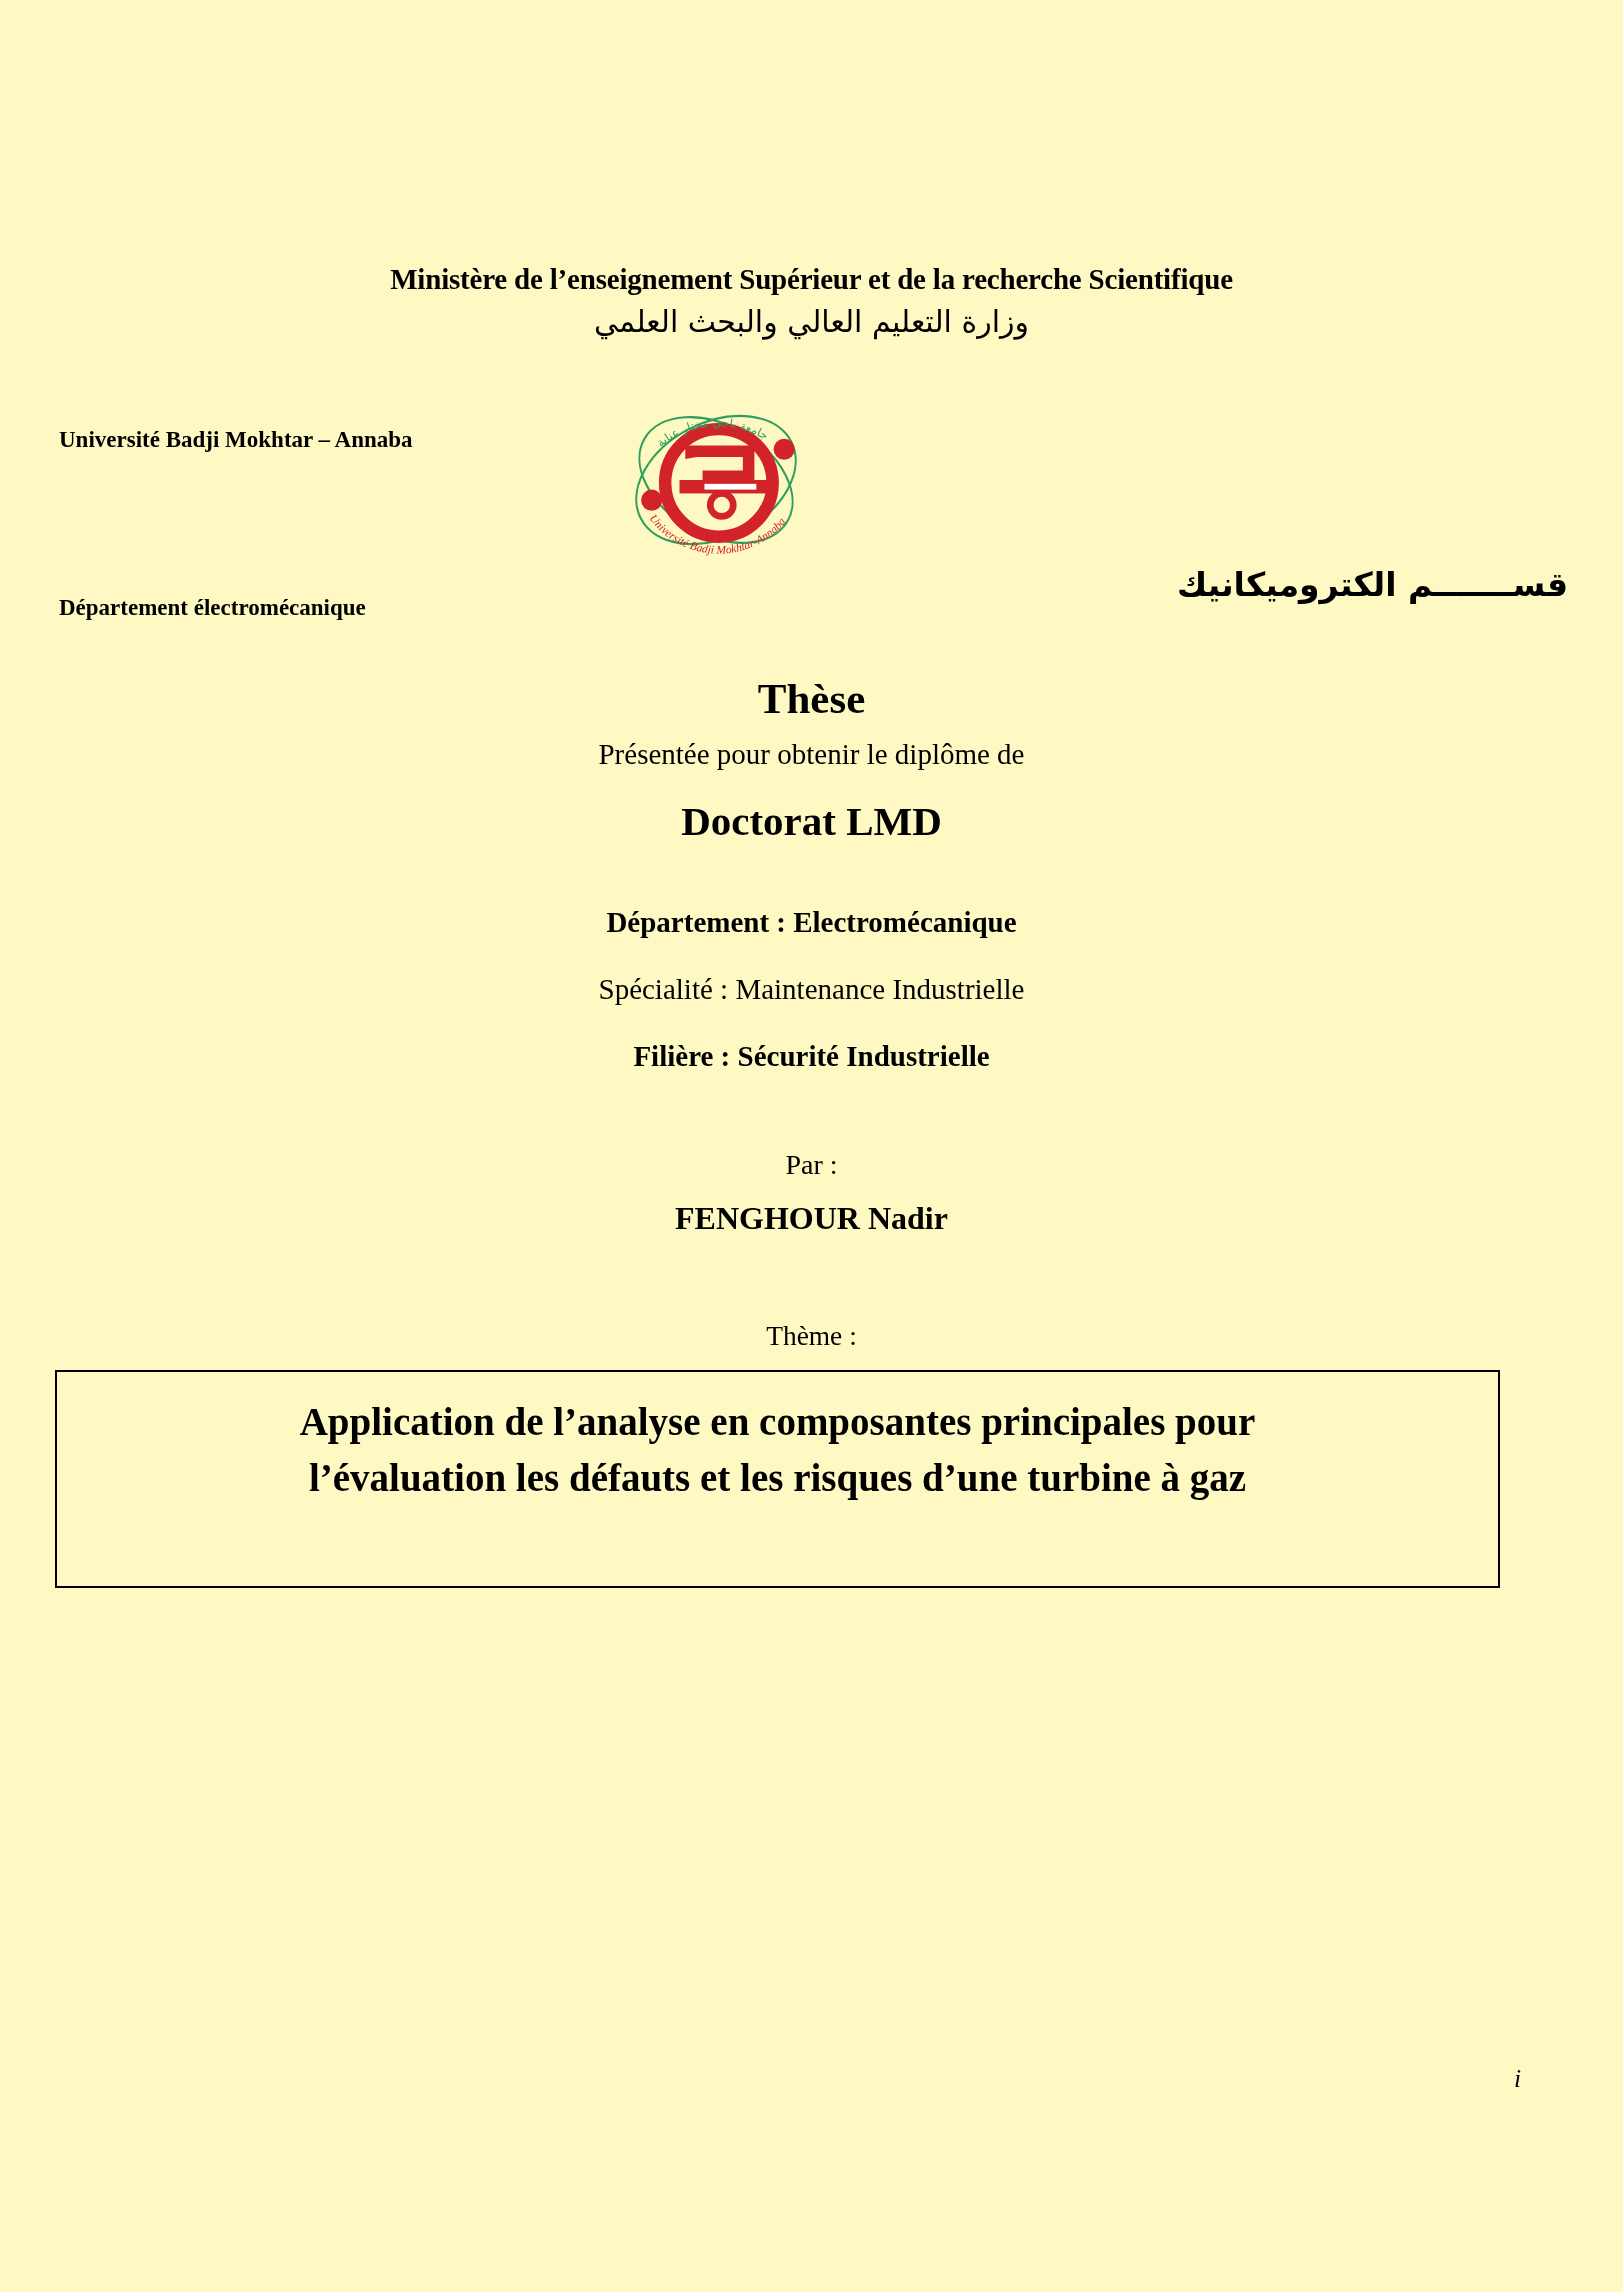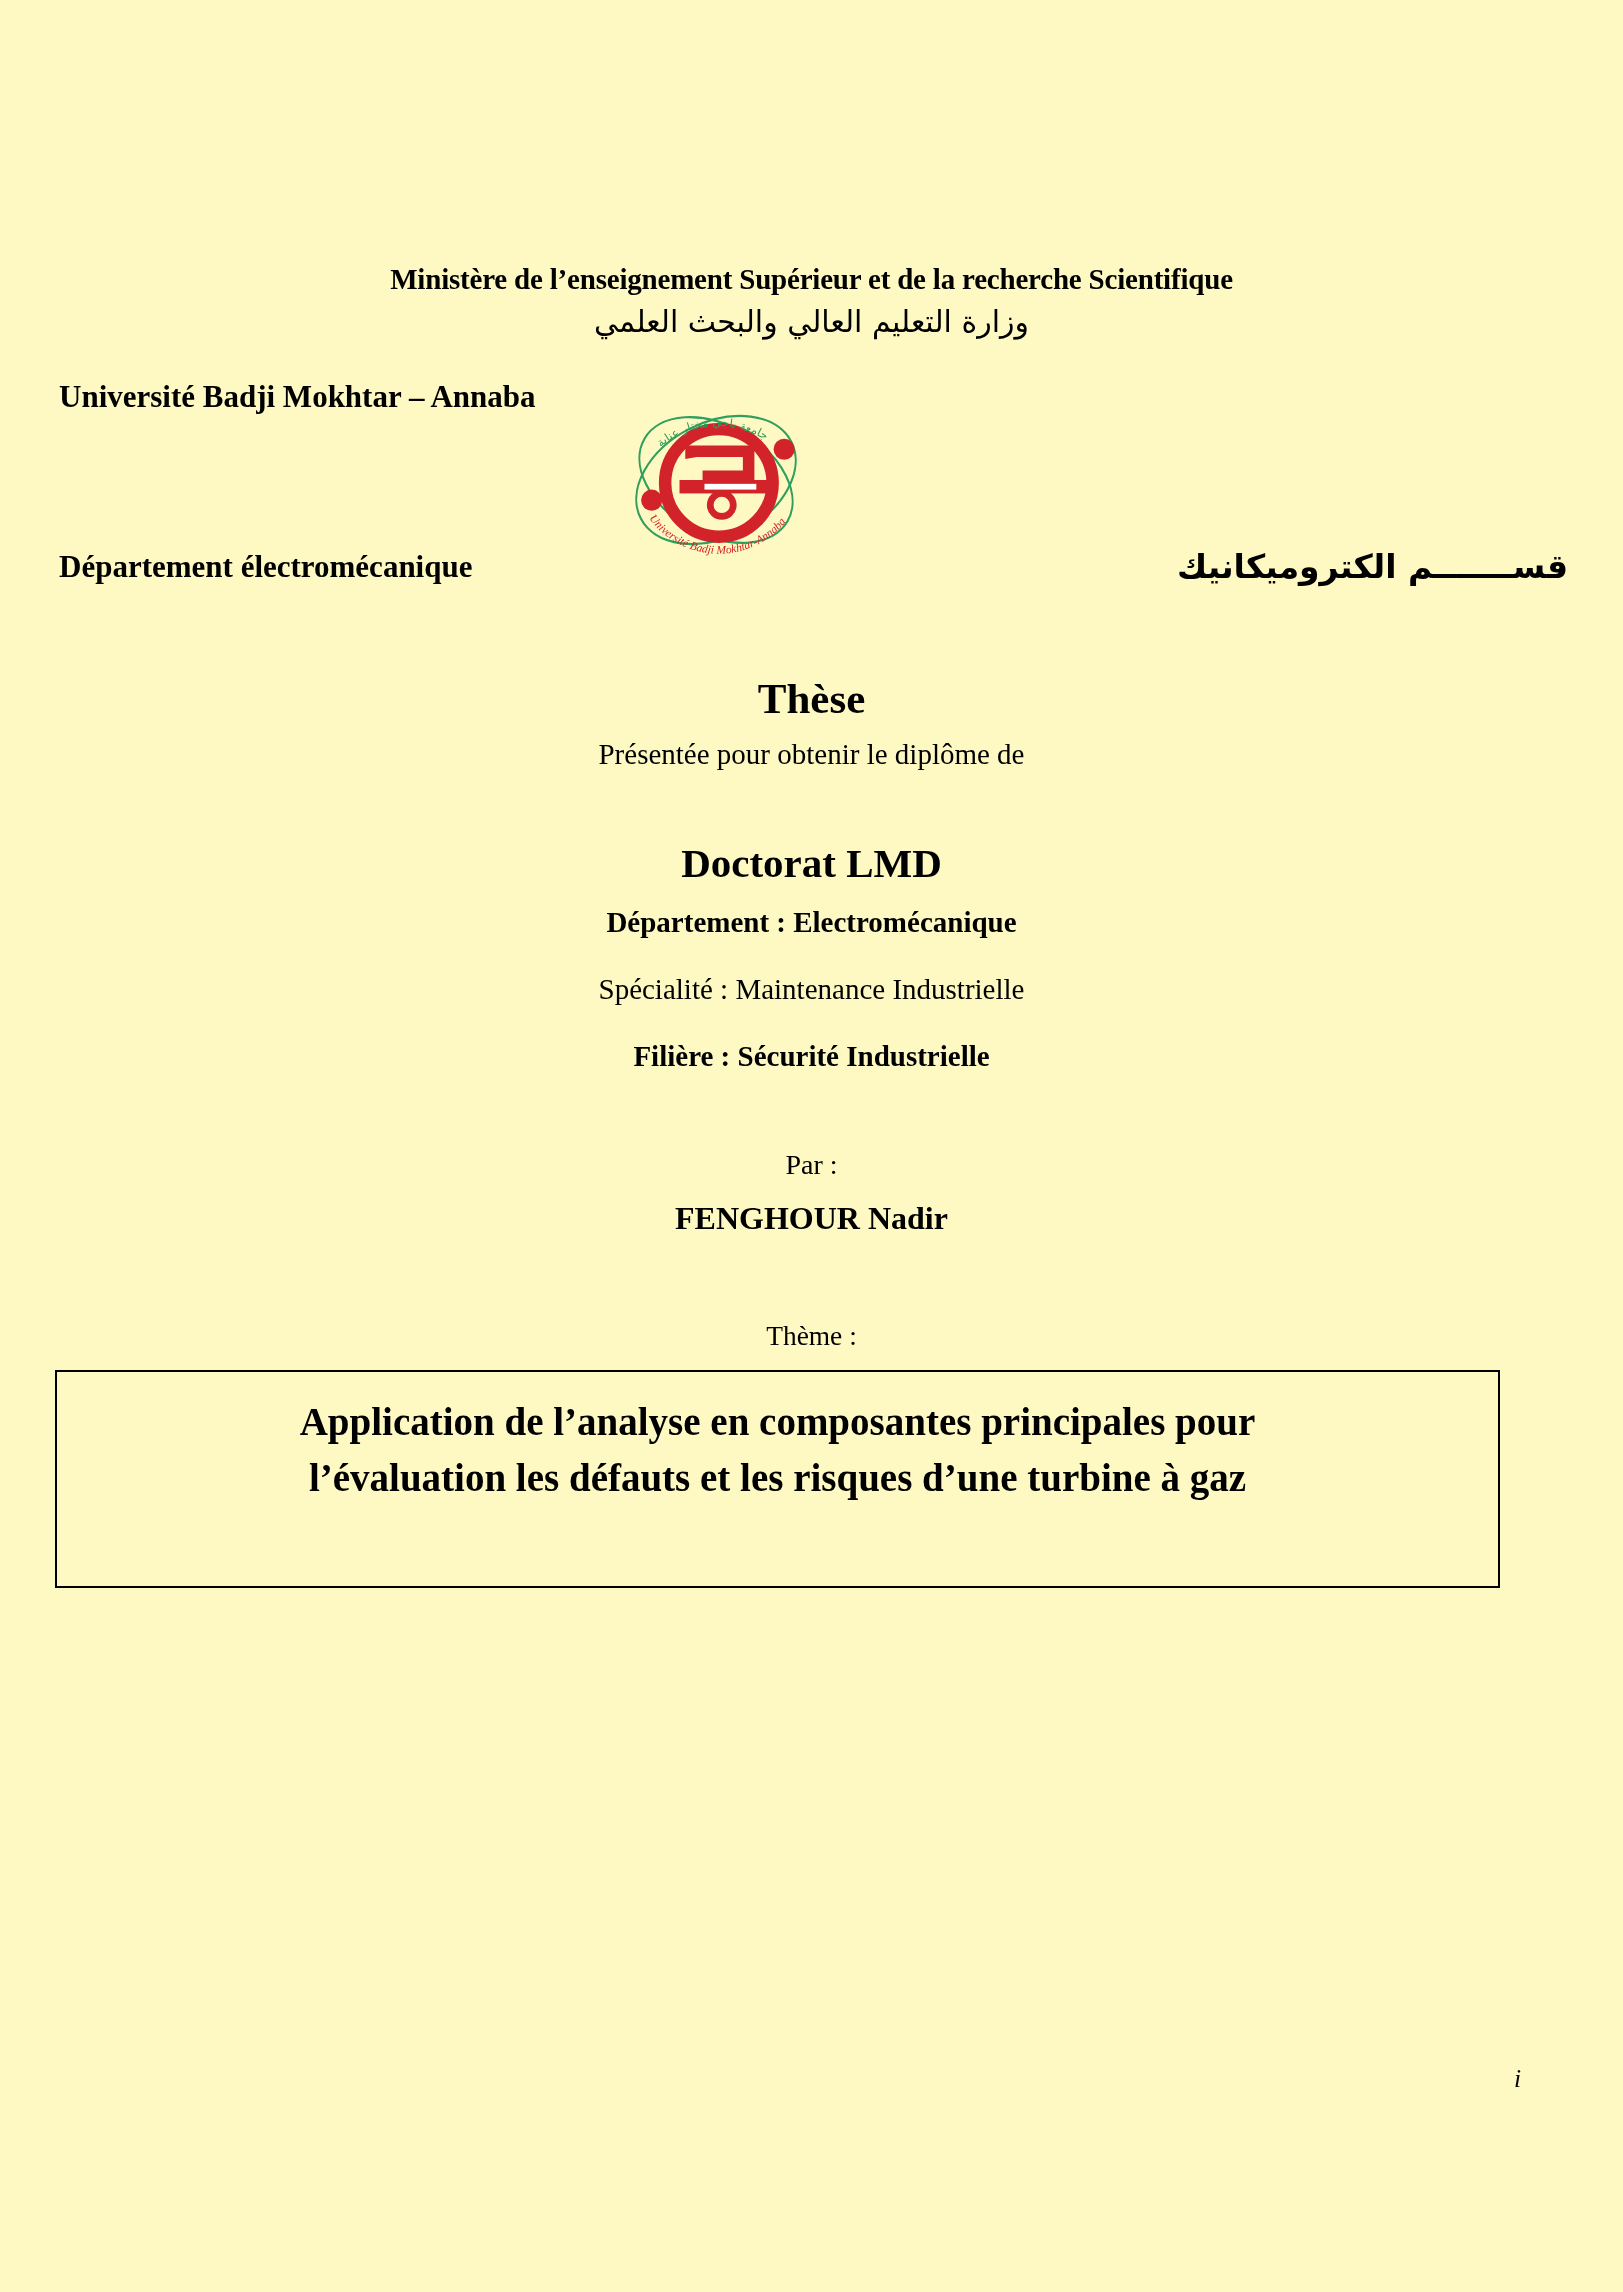--- a/index.html
+++ b/index.html
@@ -45,24 +45,25 @@
 
   .row {
     position: absolute;
     left: 59px;
     width: 1509px;
     display: flex;
     align-items: center;
     justify-content: space-between;
   }
   .row .fr {
-    font-size: 31px;
+    font-size: 23px;
     font-weight: bold;
     white-space: nowrap;
     flex: 0 0 auto;
+    margin-top: 48px;
   }
   .row .ar {
     font-size: 30px;
     font-weight: bold;
     direction: rtl;
     font-family: "DejaVu Sans", "Liberation Sans", sans-serif;
     white-space: nowrap;
     flex: 0 0 auto;
     text-align: right;
   }
@@ -93,21 +94,21 @@
   #these-title {
     top: 674px;
     font-size: 43px;
     font-weight: bold;
   }
   #these-sub {
     top: 738px;
     font-size: 29px;
   }
   #degree {
-    top: 839px;
+    top: 797px;
     font-size: 41px;
     font-weight: bold;
   }
   #dept-line {
     top: 906px;
     font-size: 29px;
     font-weight: bold;
   }
   #spec-line {
     top: 973px;

